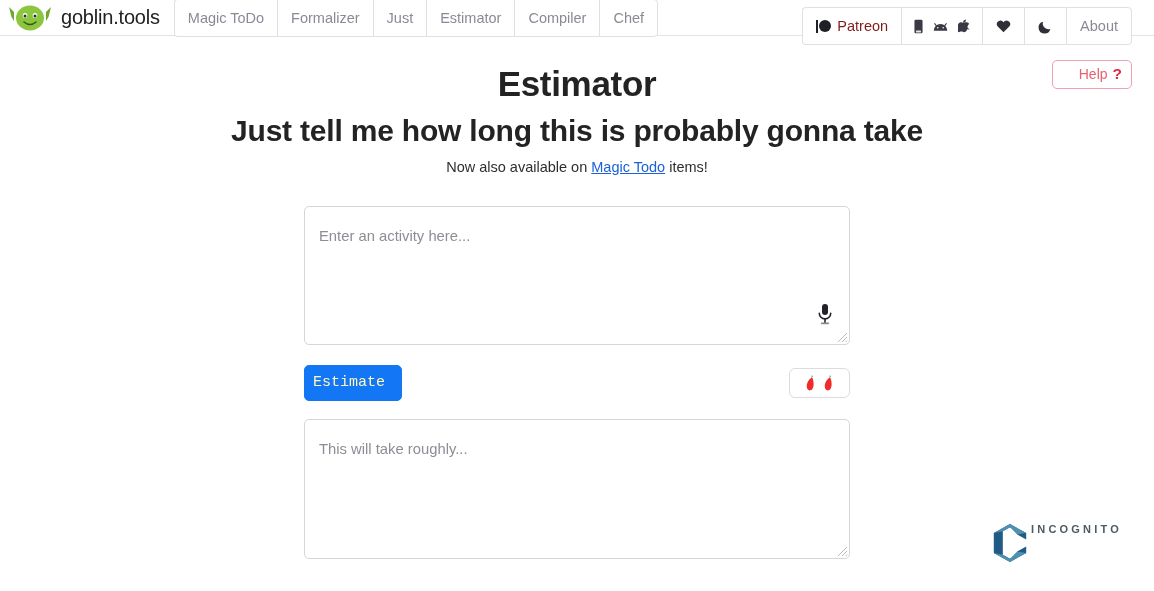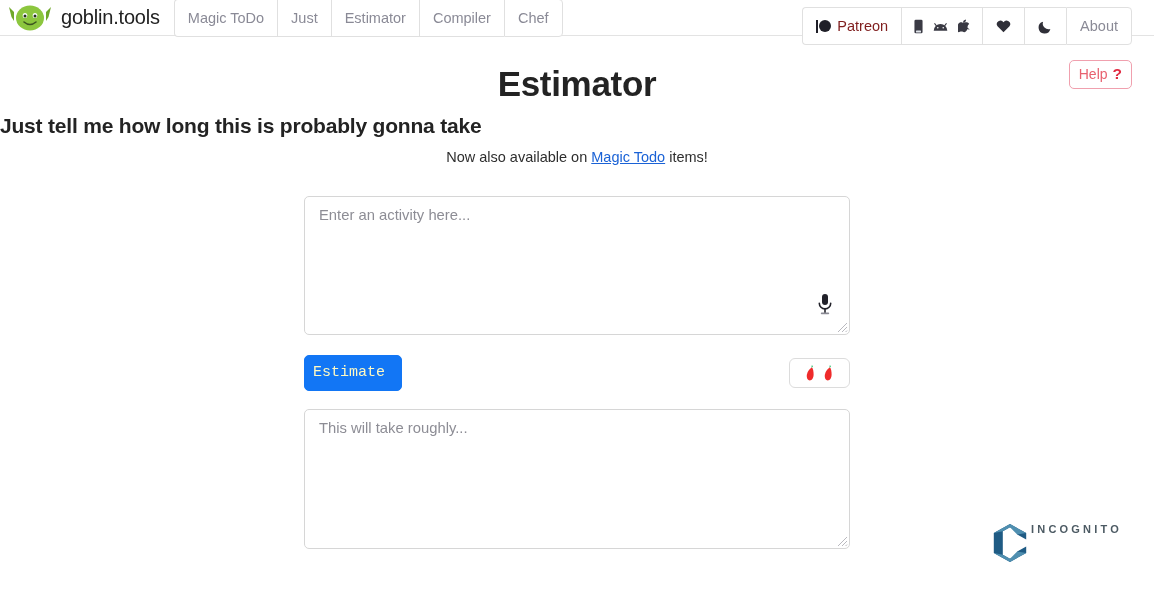--- a/index.html
+++ b/index.html
@@ -78,41 +78,42 @@
     position: relative;
     width: 100%;
     height: 539px;
   }
   .help-btn {
     position: absolute;
     top: 24px; right: 22px;
     border: 1px solid #f0a0ae;
     background: #fff;
     border-radius: 5px;
-    padding: 4px 9px 5px 9px;
+    padding: 4px 9px 5px 26px;
     font-size: 14px;
     color: #e8616f;
     cursor: pointer;
     display: flex; align-items: baseline; gap: 5px;
     font-family: "Liberation Sans", sans-serif;
   }
   .help-btn .qmark { color: #e02a41; font-weight: bold; font-size: 15.5px; }
 
   .page-title {
     text-align: center;
     margin: 0;
     padding-top: 28px;
     font-size: 35px;
     font-weight: bold;
     color: #232323;
     letter-spacing: -0.3px;
   }
   .page-subtitle {
+    text-align: center;
     margin: 10px 0 0 0;
-    font-size: 21px;
+    font-size: 30px;
     font-weight: bold;
     color: #232323;
     letter-spacing: -0.2px;
   }
   .page-note {
     text-align: center;
     margin: 11px 0 10px 0;
     font-size: 14.5px;
     color: #2e2e2e;
   }
@@ -126,21 +127,21 @@
 
   .ta-wrap { position: relative; }
   textarea.box {
     width: 546px;
     border: 1px solid #d6d6d6;
     border-radius: 5px;
     background: #fff;
     font-family: "Liberation Sans", sans-serif;
     font-size: 14.8px;
     color: #2b2b2b;
-    padding: 10px 14px;
+    padding: 21px 14px;
     outline: none;
     resize: none;
     display: block;
   }
   textarea.box::placeholder { color: #8d8d95; }
   .ta-input  { height: 139px; }
   .ta-output { height: 140px; }
 
   .resize-grip {
     position: absolute;
@@ -223,20 +224,21 @@
         <circle cx="17" cy="13" r="1.5" fill="#23331a"></circle>
         <circle cx="27" cy="13" r="1.5" fill="#23331a"></circle>
         <path d="M16 19 Q22 24 28 19" stroke="#3c5520" stroke-width="1.6" fill="none" stroke-linecap="round"></path>
       </svg>
     </span>
     <span class="brand-name">goblin.tools</span>
   </a>
 
   <div class="nav-group">
     <button class="nav-btn first">Magic ToDo</button>
+    <button class="nav-btn">Formalizer</button>
     <button class="nav-btn">Just</button>
     <button class="nav-btn">Estimator</button>
     <button class="nav-btn">Compiler</button>
     <button class="nav-btn last">Chef</button>
   </div>
 
   <div class="nav-right">
     <button class="nav-btn first">
       <span class="patreon-mark">
         <span class="bar"></span>

